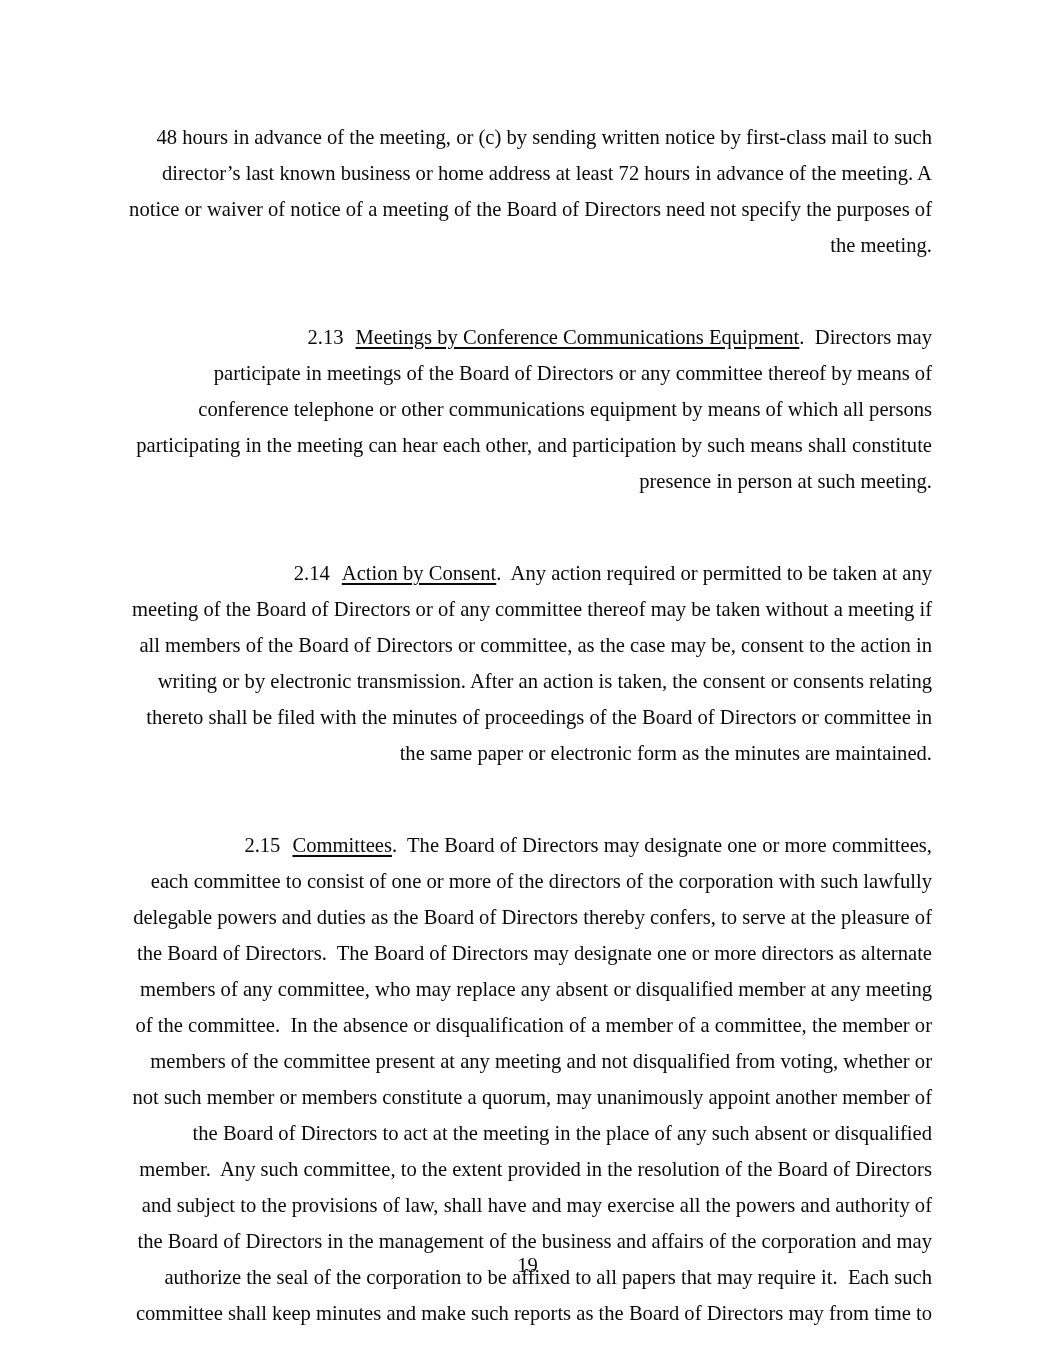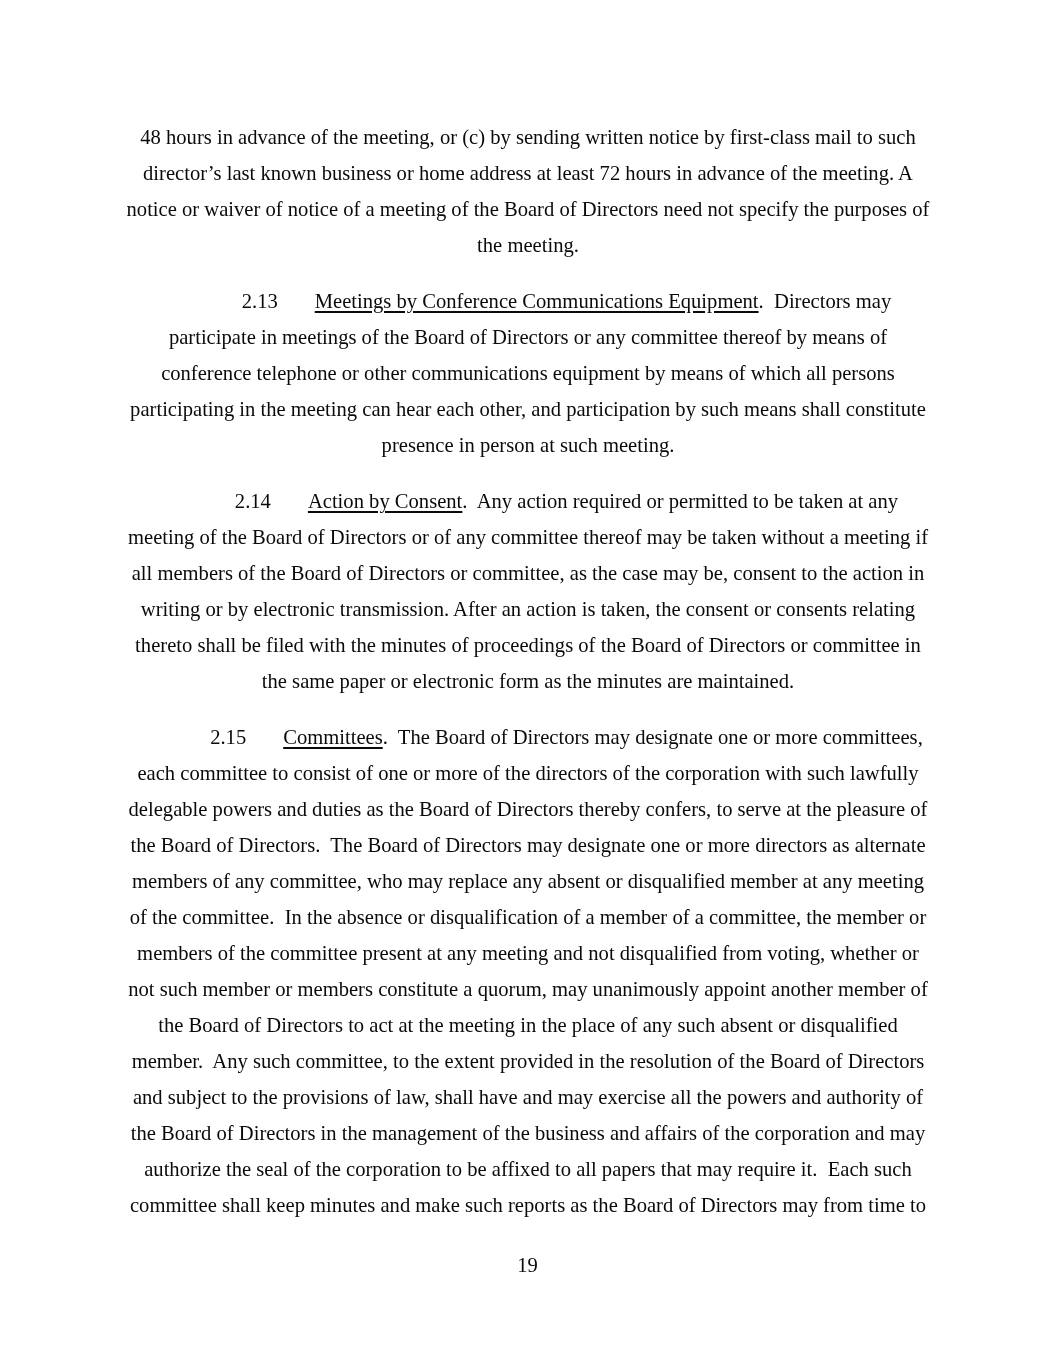--- a/index.html
+++ b/index.html
@@ -16,33 +16,34 @@
     color: #0a0a0a;
     overflow: hidden;
   }
   .text-block {
     position: absolute;
     left: 124px;
     top: 119px;
     width: 808px;
     font-size: 20.6px;
     line-height: 36px;
-    text-align: center;
+    text-align: right;
   }
   p.para {
     margin: 0 0 20px 0;
     padding: 0;
   }
   p.section {
     text-indent: 52px;
   }
   .section-number {
     display: inline-block;
     width: 86px;
     text-indent: 0;
+    margin-top: 36px;
   }
   .heading {
     text-decoration: underline;
     text-underline-offset: 3px;
     margin-left: 12px;
   }
   .page-number {
     position: absolute;
     top: 1247px;
     left: 0;

